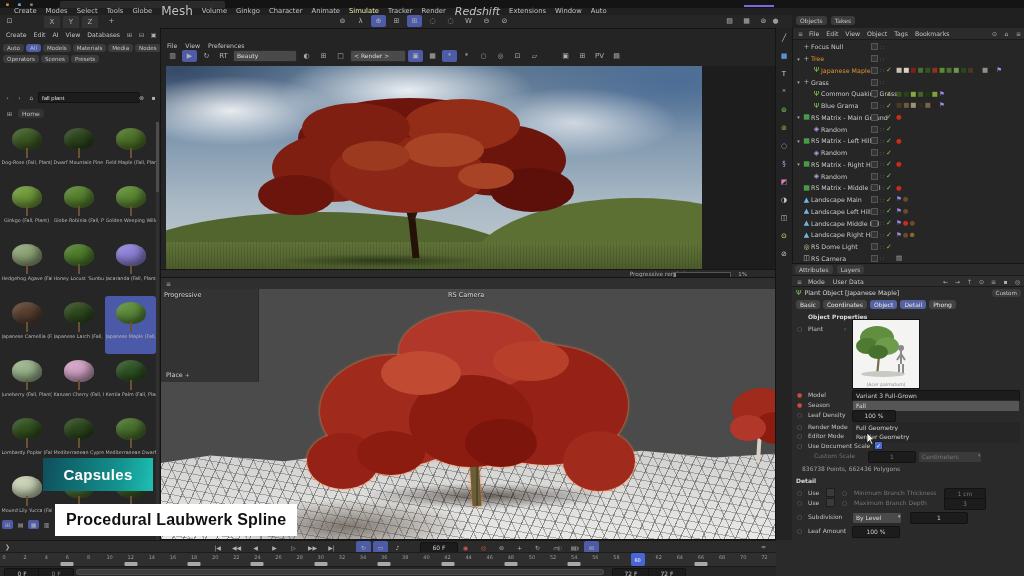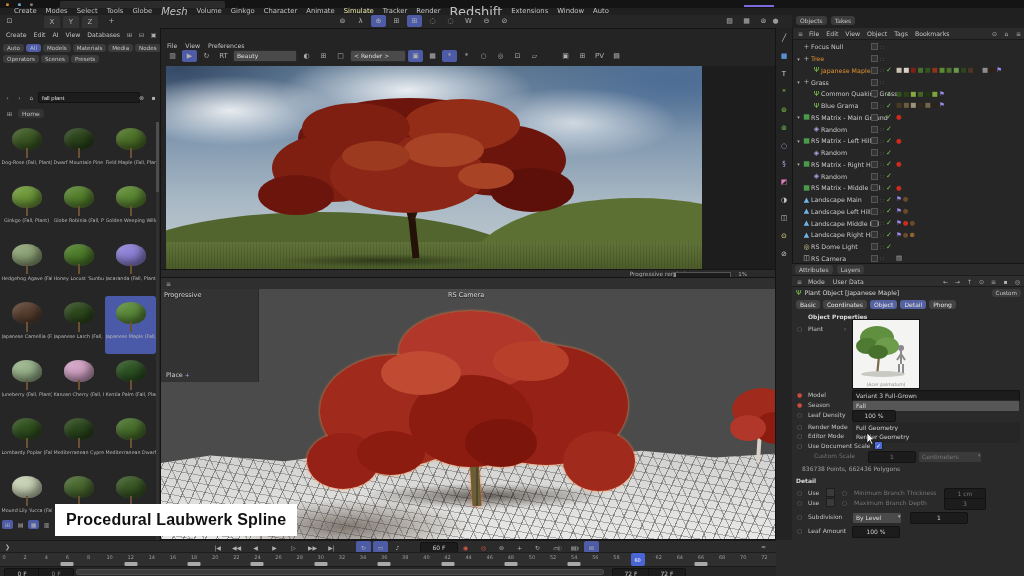--- a/index.html
+++ b/index.html
@@ -77,29 +77,29 @@
   </div>
 
   <div class="abs panelbar" style="left:0;top:8px;width:1024px;height:7px;background:#202020">
     <div class="menu abs" style="left:14px;top:0">
 
     <span style="font-size: 6.8px; line-height: 7px; color: rgb(194, 194, 194);">Create</span>
         <span style="font-size: 6.8px; line-height: 7px; color: rgb(194, 194, 194);">Modes</span>
         <span style="font-size: 6.8px; line-height: 7px; color: rgb(194, 194, 194);">Select</span>
         <span style="font-size: 6.8px; line-height: 7px; color: rgb(194, 194, 194);">Tools</span>
         <span style="font-size: 6.8px; line-height: 7px; color: rgb(194, 194, 194);">Globe</span>
-        <span style="font-size: 10px; line-height: 7px; color: rgb(194, 194, 194); font-style: italic;">Mesh</span>
+        <span style="font-size: 12px; line-height: 7px; color: rgb(194, 194, 194);">Mesh</span>
         <span style="font-size: 6.8px; line-height: 7px; color: rgb(194, 194, 194);">Volume</span>
         <span style="font-size: 6.8px; line-height: 7px; color: rgb(194, 194, 194);">Ginkgo</span>
         <span style="font-size: 6.8px; line-height: 7px; color: rgb(194, 194, 194);">Character</span>
         <span style="font-size: 6.8px; line-height: 7px; color: rgb(194, 194, 194);">Animate</span>
         <span style="font-size: 6.8px; line-height: 7px; color: rgb(234, 234, 168);">Simulate</span>
         <span style="font-size: 6.8px; line-height: 7px; color: rgb(194, 194, 194);">Tracker</span>
         <span style="font-size: 6.8px; line-height: 7px; color: rgb(194, 194, 194);">Render</span>
-        <span style="font-size: 13px; line-height: 7px; color: rgb(194, 194, 194);">Redshift</span>
+        <span style="font-size: 11px; line-height: 7px; color: rgb(194, 194, 194); font-style: italic;">Redshift</span>
         <span style="font-size: 6.8px; line-height: 7px; color: rgb(194, 194, 194);">Extensions</span>
         <span style="font-size: 6.8px; line-height: 7px; color: rgb(194, 194, 194);">Window</span>
         <span style="font-size: 6.8px; line-height: 7px; color: rgb(194, 194, 194);">Auto</span>
       </div>
   </div>
 
   <div class="abs panelbar" style="left:0;top:15px;width:1024px;height:13px;background:#262626">
     <div class="icrow abs" style="left:2px;top:0">
 
     <span class="ic">⊡</span>
@@ -1063,17 +1063,20 @@
     <span class="fld abs" style="left:4px;top:1px;width:28px;text-align:center">0 F</span>
     <span class="fld abs" style="left:38px;top:1px;width:28px;text-align:center;color:#888">0 F</span>
     <span class="abs" style="left:76px;top:2px;width:528px;height:6px;background:#3d3d3d;border-radius:3px">
       <i style="position:absolute;left:0;top:0;width:100%;height:100%;border:1px solid #4c4c4c;box-sizing:border-box;border-radius:3px"></i>
     </span>
     <span class="fld abs" style="left:612px;top:1px;width:30px;text-align:center">72 F</span>
     <span class="fld abs" style="left:648px;top:1px;width:30px;text-align:center">72 F</span>
   </div>
   <div class="abs" style="left:776px;top:540px;width:248px;height:36px;background:#2a2a2a"></div>
 
+  <div class="ovl-badge abs" style="left:43px;top:458px;width:110px;height:33px">
+    <span>Capsules</span>
+  </div>
   <div class="ovl-title abs" style="left:55px;top:504px;height:32px">
     <span>Procedural Laubwerk Spline</span>
   </div>
 
 </div>
 
 </body></html>

